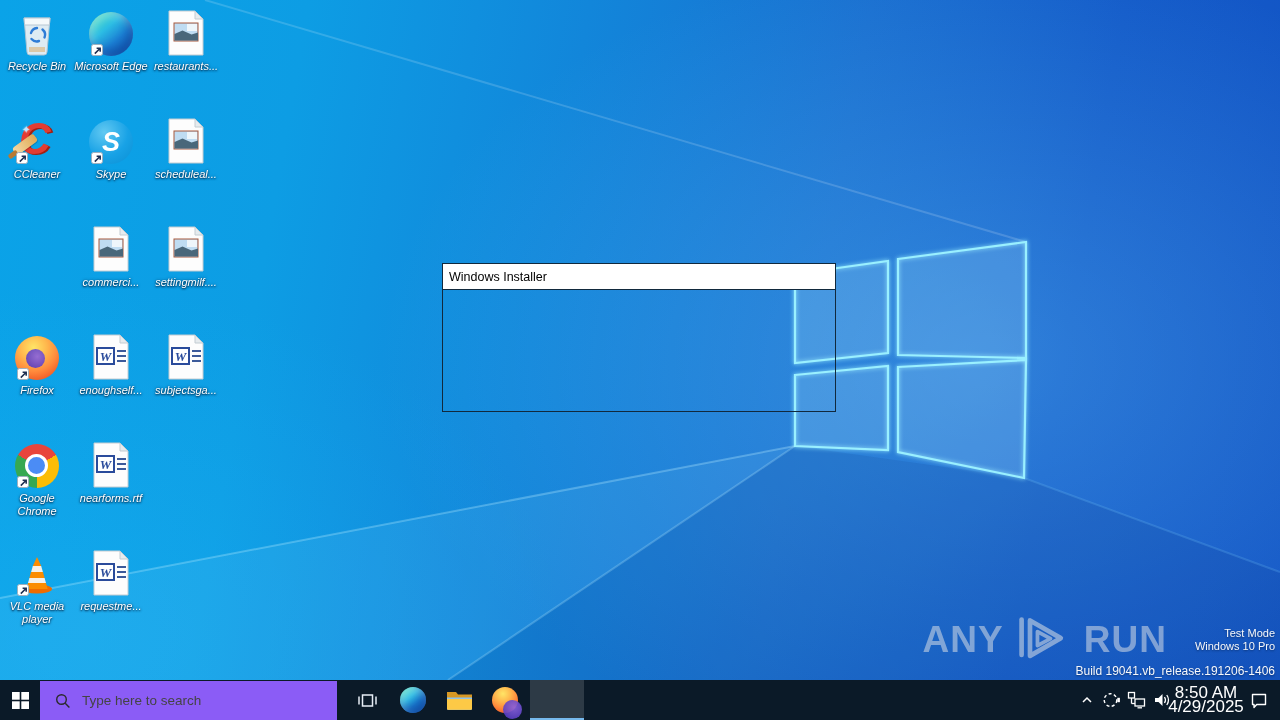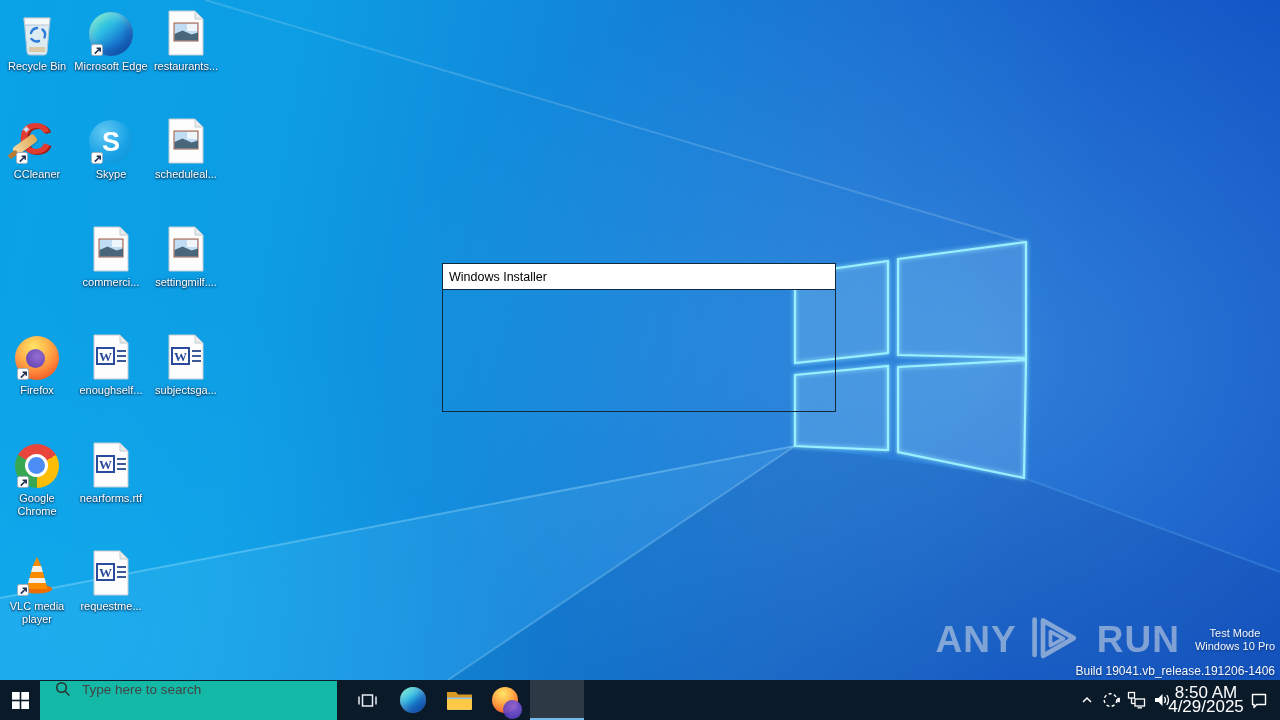--- a/index.html
+++ b/index.html
@@ -12,21 +12,21 @@
   
   .wallpaper{
     position:absolute;inset:0;
     background:
       radial-gradient(900px 620px at 76% 50%, rgba(110,210,255,0.30), rgba(110,210,255,0) 66%),
       radial-gradient(700px 500px at 6% 88%, rgba(40,195,255,0.22), rgba(40,195,255,0) 70%),
       linear-gradient(100deg,#0aa3e8 0%,#0d9de4 22%,#1286da 42%,#1a6fd0 62%,#145bc9 80%,#1253c4 100%);
   }
   .wp-art{position:absolute;left:0;top:0;width:1280px;height:680px;}
   
-  .icons-layer{position:absolute;inset:0;}
+  .icons-layer{position:absolute;inset:0;font-style:italic;}
   .dicon{position:absolute;width:74px;display:flex;flex-direction:column;align-items:center;cursor:default;}
   .glyph{position:relative;height:50px;display:flex;align-items:flex-end;justify-content:center;}
   .dlabel{
     margin-top:4px;color:#fff;font-size:11px;line-height:13px;text-align:center;max-width:74px;
     text-shadow:0 1px 2px rgba(0,25,55,.95),0 0 3px rgba(0,25,55,.55);
   }
   .badge{position:absolute;left:2px;bottom:0;width:12px;height:12px;background:#fff;border-radius:2.5px;
     border:1px solid #9fb0bf;display:flex;align-items:center;justify-content:center;}
   .circle-ic{width:44px;height:44px;border-radius:50%;position:relative;}
   .ic-edge{background:linear-gradient(140deg,#45e6b0 0%,#2bbde4 38%,#1b7fd4 64%,#0f55ad 100%);
@@ -50,27 +50,27 @@
   .cc-spark{position:absolute;left:8px;top:6px;color:#bfe6ff;font-size:10px;text-shadow:0 0 2px #fff;}
   
   .installer{position:absolute;left:442px;top:263px;width:394px;height:149px;border:1px solid #11293d;}
   .installer-titlebar{height:26px;background:#fff;border-bottom:1px solid #11293d;display:flex;align-items:center;padding-left:6px;}
   .installer-title{font-size:12.5px;color:#000;text-align:right;}
   .installer-body{height:121px;background:transparent;}
   
   .watermark{position:absolute;right:5px;bottom:42px;text-align:right;color:#fff;}
   .wm-row{display:flex;align-items:center;justify-content:flex-end;gap:12px;}
   .wm-brand{font-size:37px;font-weight:bold;letter-spacing:1px;color:rgba(203,214,227,.58);line-height:40px;}
-  .wm-meta{margin-left:3px;text-align:center;font-size:11px;line-height:13px;color:rgba(255,255,255,.96);
+  .wm-meta{margin-left:16px;text-align:right;font-size:11px;line-height:13px;color:rgba(255,255,255,.96);
     text-shadow:0 1px 2px rgba(0,20,50,.5);}
   .wm-build{font-size:12px;margin-top:1px;color:rgba(255,255,255,.96);text-shadow:0 1px 2px rgba(0,20,50,.5);}
   
   .taskbar{position:absolute;left:0;right:0;bottom:0;height:40px;background:#0b1a28;display:flex;align-items:stretch;}
   .tb-start{width:40px;display:flex;align-items:center;justify-content:center;background:transparent;border:none;padding:0;}
-  .tb-search{width:297px;background:#14b8a6;display:flex;align-items:flex-start;padding-left:15px;gap:9px;margin-top:1px;}
+  .tb-search{width:297px;background:#8b5cf6;display:flex;align-items:center;padding-left:15px;gap:9px;margin-top:1px;}
   .tb-search input{border:none;background:transparent;outline:none;font-size:13.5px;color:#2b2b2b;width:190px;
     font-family:"Liberation Sans","DejaVu Sans",sans-serif;}
   .tb-search input::placeholder{color:#444;opacity:1;}
   .tb-btn{width:46px;background:transparent;border:none;display:flex;align-items:center;justify-content:center;padding:0;}
   .tb-btn:first-of-type{margin-left:0;}
   .tb-active{width:54px;margin-left:2px;background:rgba(255,255,255,.14);border:none;
     box-shadow:inset 0 -2px 0 #76b9ed;}
   .tb-spacer{flex:1;}
   .tray{display:flex;align-items:stretch;}
   .tray-btn{width:25px;background:transparent;border:none;display:flex;align-items:center;justify-content:center;padding:0;}

